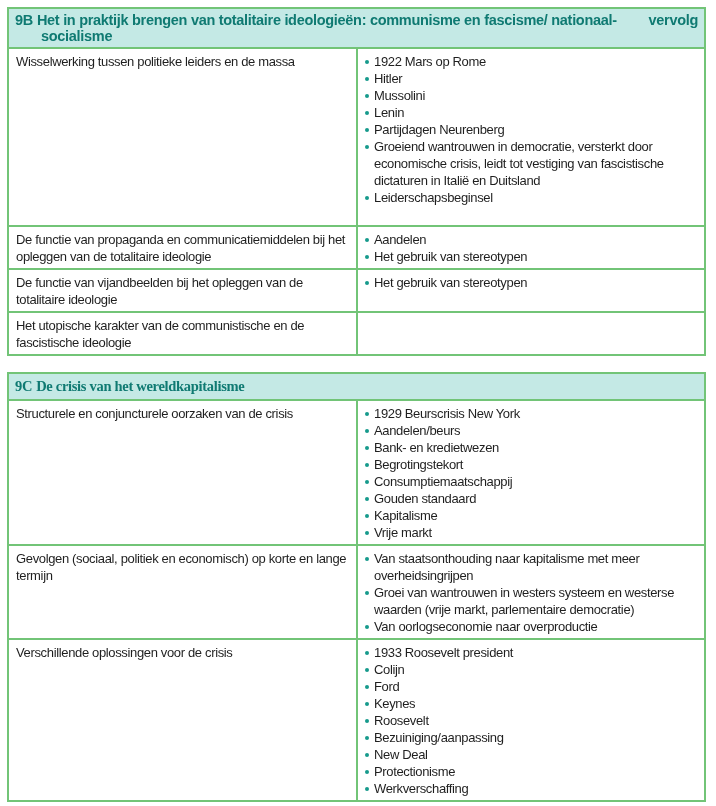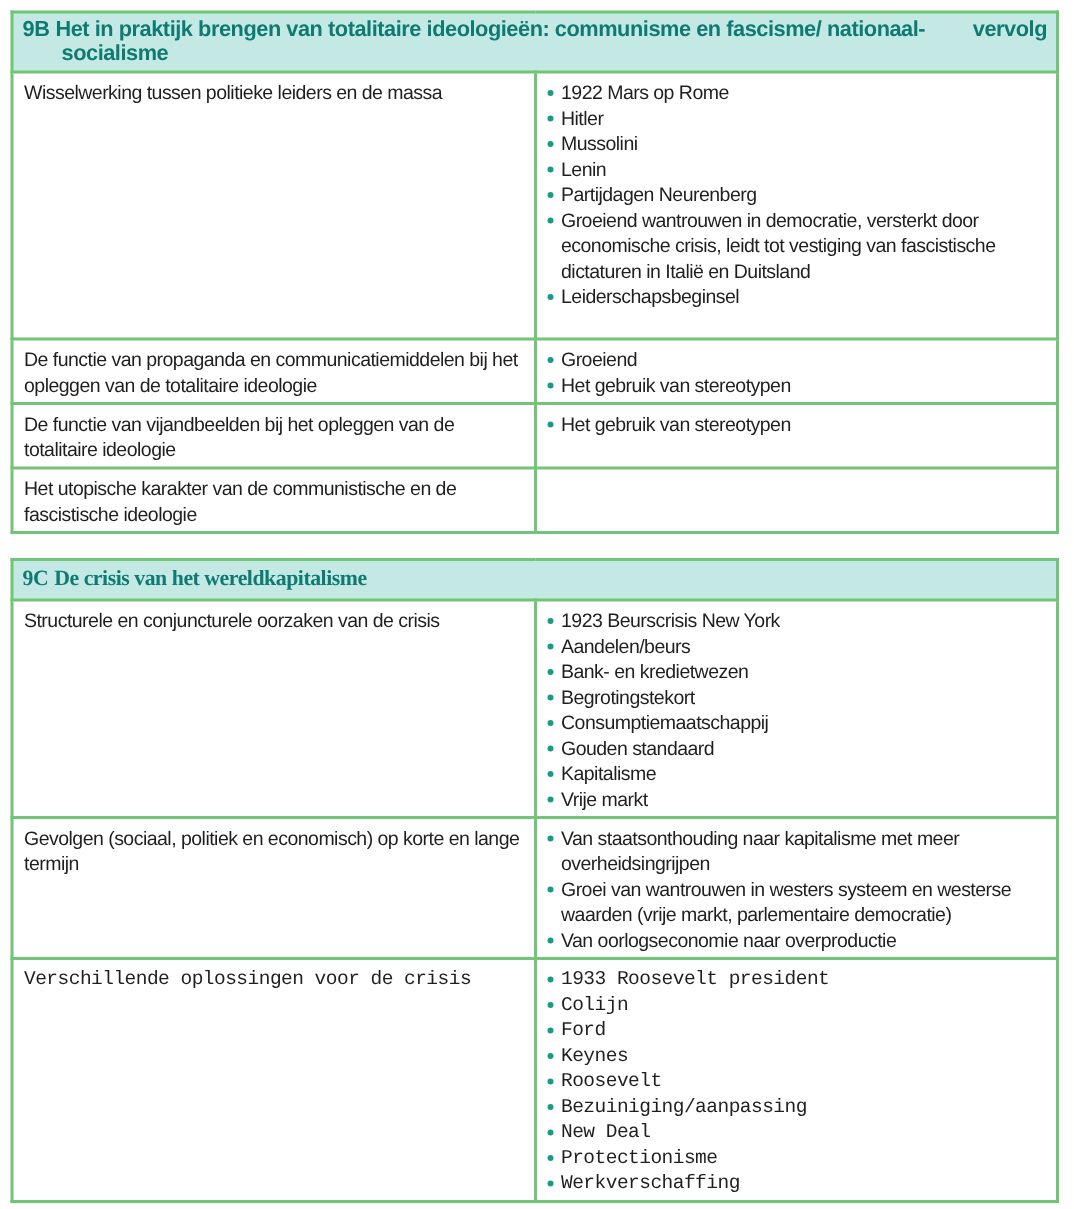--- a/index.html
+++ b/index.html
@@ -90,21 +90,21 @@
       border-radius: 50%;
       background: #169a8c;
     }
     
     #table-9b tr.r1 td { height: 176px; }
     #table-9b tr.r2 td { height: 37px; }
     #table-9b tr.r3 td { height: 39px; }
     #table-9b tr.r4 td { height: 41px; }
     #table-9c tr.r1 td { height: 143px; }
     #table-9c tr.r2 td { height: 90px; margin-left: 43px; }
-    #table-9c tr.r3 td { height: 160px; font-family: Liberation Mono, monospace; }
+    #table-9c tr.r3 td { height: 160px; }
   </style>
 </head>
 <body>
 
 <table class="section-table" id="table-9b" style="border-color: rgb(114, 196, 119);">
   <colgroup>
       <col class="c1">
       <col class="c2">
     </colgroup>
   <tbody>
@@ -131,21 +131,21 @@
         <li><span class="dot" style="background: rgb(22, 154, 140);"></span><span>Leiderschapsbeginsel</span></li>
       </ul>
     </td>
   </tr>
   <tr class="r2">
     <td style="border-color: rgb(114, 196, 119);">
           <div class="topic">De functie van propaganda en communicatiemiddelen bij het opleggen van de totalitaire ideologie</div>
         </td>
     <td style="border-color: rgb(114, 196, 119);">
       <ul class="items">
-        <li><span class="dot" style="background: rgb(22, 154, 140);"></span><span>Groeiend</span></li>
+        <li><span class="dot" style="background: rgb(22, 154, 140);"></span><span>Aandelen</span></li>
         <li><span class="dot" style="background: rgb(22, 154, 140);"></span><span>Het gebruik van stereotypen</span></li>
       </ul>
     </td>
   </tr>
   <tr class="r3">
     <td style="border-color: rgb(114, 196, 119); border-radius: 16px;">
           <div class="topic">De functie van vijandbeelden bij het opleggen van de totalitaire ideologie</div>
         </td>
     <td style="border-color: rgb(114, 196, 119);">
       <ul class="items">
@@ -174,21 +174,21 @@
         <span class="title-wrap"><span class="code">9C</span><span>De crisis van het wereldkapitalisme</span></span>
       </div>
     </th>
   </tr>
   <tr class="r1">
     <td style="border-color: rgb(114, 196, 119);">
           <div class="topic">Structurele en conjuncturele oorzaken van de crisis</div>
         </td>
     <td style="border-color: rgb(114, 196, 119);">
       <ul class="items">
-        <li><span class="dot" style="background: rgb(22, 154, 140);"></span><span>1923 Beurscrisis New York</span></li>
+        <li><span class="dot" style="background: rgb(22, 154, 140);"></span><span>1929 Beurscrisis New York</span></li>
         <li><span class="dot" style="background: rgb(22, 154, 140);"></span><span>Aandelen/beurs</span></li>
         <li><span class="dot" style="background: rgb(22, 154, 140);"></span><span>Bank- en kredietwezen</span></li>
         <li><span class="dot" style="background: rgb(22, 154, 140);"></span><span>Begrotingstekort</span></li>
         <li><span class="dot" style="background: rgb(22, 154, 140);"></span><span>Consumptiemaatschappij</span></li>
         <li><span class="dot" style="background: rgb(22, 154, 140);"></span><span>Gouden standaard</span></li>
         <li><span class="dot" style="background: rgb(22, 154, 140);"></span><span>Kapitalisme</span></li>
         <li><span class="dot" style="background: rgb(22, 154, 140);"></span><span>Vrije markt</span></li>
       </ul>
     </td>
   </tr>

